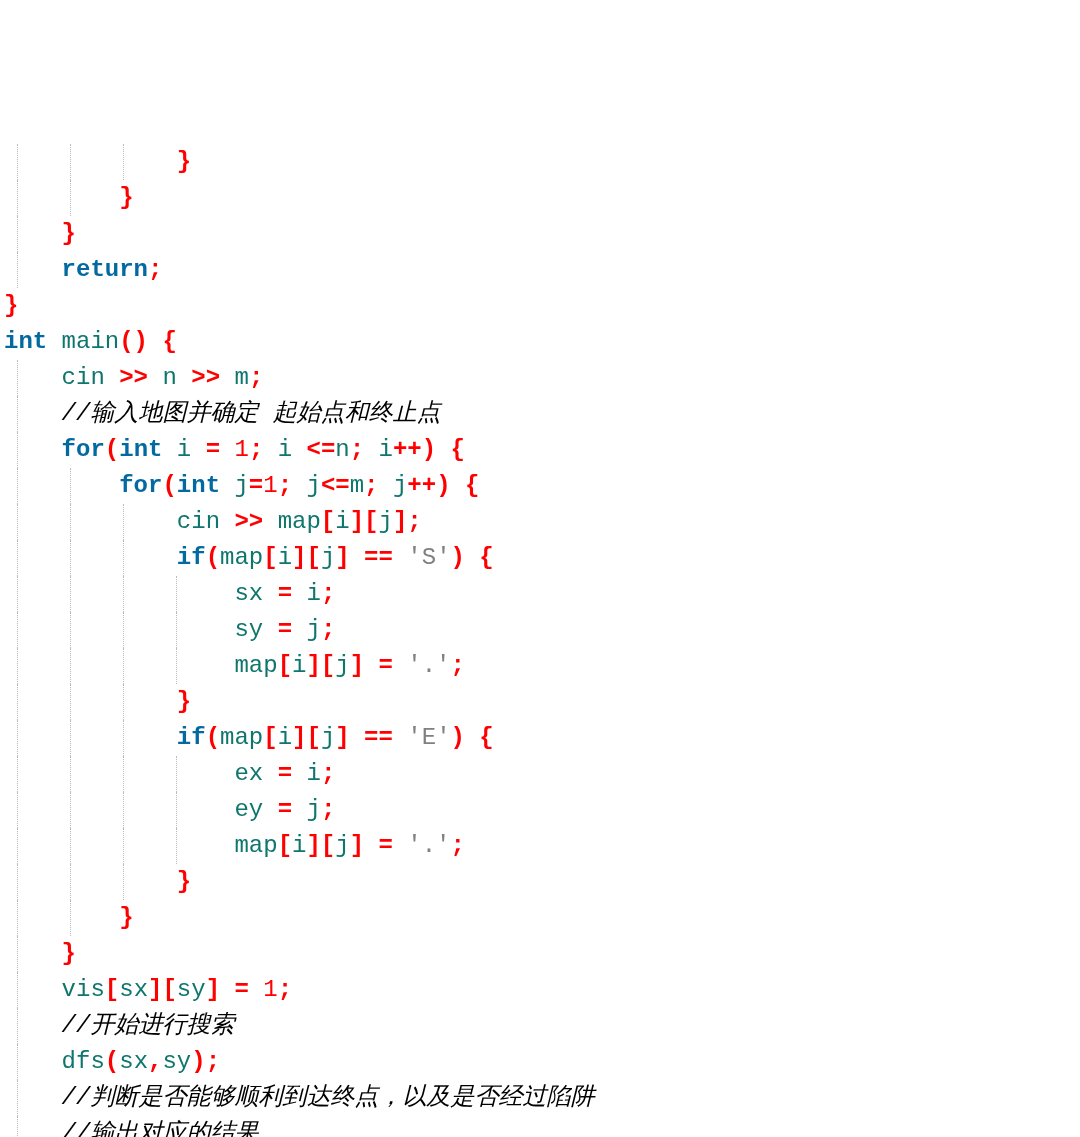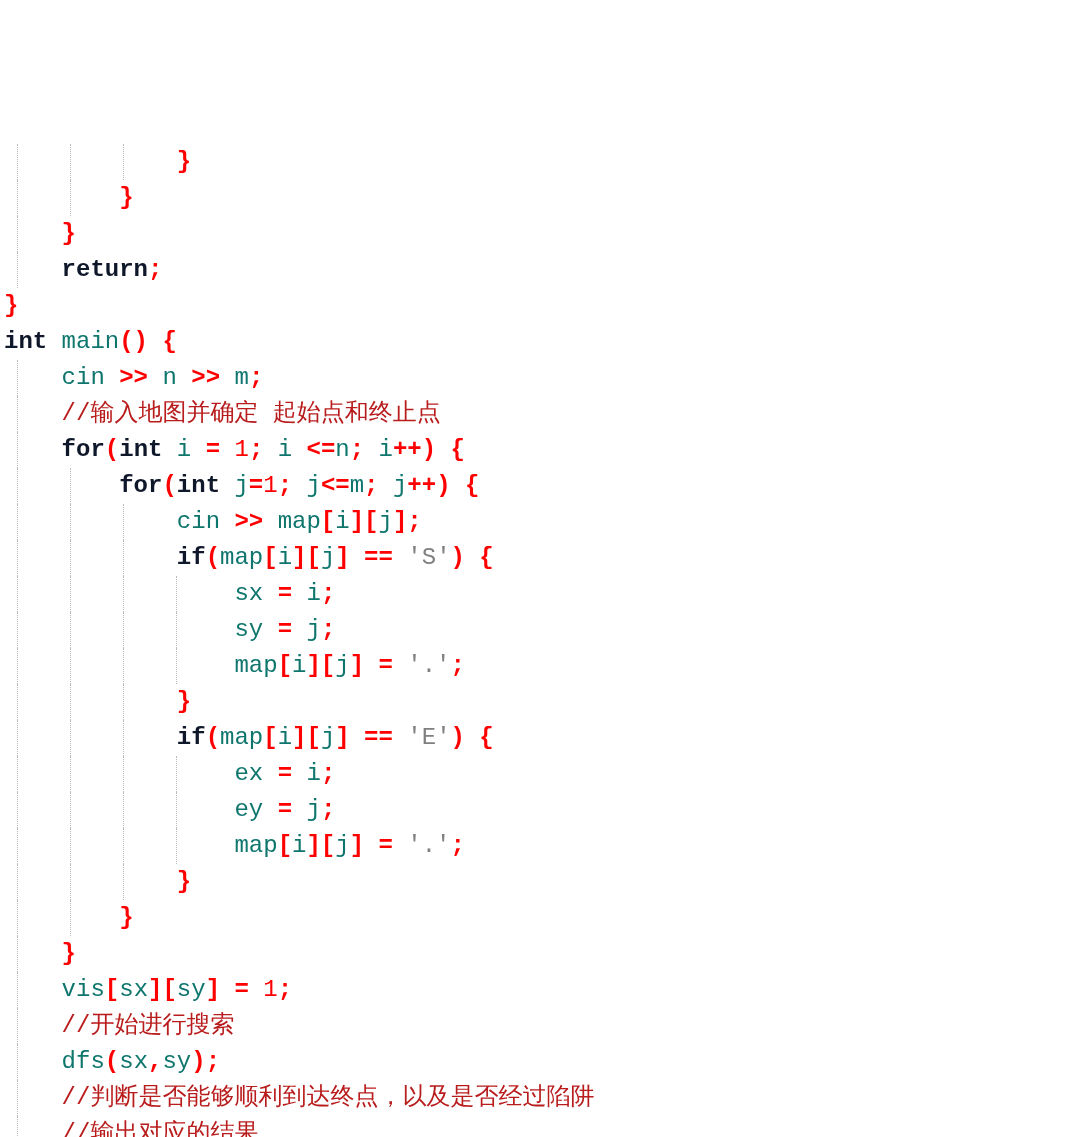--- a/index.html
+++ b/index.html
@@ -11,26 +11,26 @@
     line-height: 1.5;
     white-space: pre;
   }
   .code-container {
     padding: 0 4px;
   }
   .line {
     display: block;
     position: relative;
   }
-  .kw { color: #0f172a; font-weight: bold; }
+  .kw { color: #0369a1; font-weight: bold; }
   .op { color: #ff0000; font-weight: bold; }
   .num { color: #ff0000; }
   .id { color: #0f766e; }
   .br { color: #ff0000; font-weight: bold; }
-  .cm { color: #b91c1c; }
+  .cm { color: #000000; font-style: italic; }
   .str { color: #808080; }
 </style>
 </head>
 <body>
 
 
 
 <div class="code-container" id="code-root"><div class="line"><span style="position:absolute;left:0.55em;top:0;bottom:0;border-left:1px dotted #bbb;"></span><span style="position:absolute;left:2.75em;top:0;bottom:0;border-left:1px dotted #bbb;"></span><span style="position:absolute;left:4.95em;top:0;bottom:0;border-left:1px dotted #bbb;"></span><span>            </span><span class="br">}</span></div><div class="line"><span style="position:absolute;left:0.55em;top:0;bottom:0;border-left:1px dotted #bbb;"></span><span style="position:absolute;left:2.75em;top:0;bottom:0;border-left:1px dotted #bbb;"></span><span>        </span><span class="br">}</span></div><div class="line"><span style="position:absolute;left:0.55em;top:0;bottom:0;border-left:1px dotted #bbb;"></span><span>    </span><span class="br">}</span></div><div class="line"><span style="position:absolute;left:0.55em;top:0;bottom:0;border-left:1px dotted #bbb;"></span><span>    </span><span class="kw">return</span><span class="op">;</span></div><div class="line"><span></span><span class="br">}</span></div><div class="line"><span></span><span class="kw">int </span><span class="id">main</span><span class="br">()</span><span class="id"> </span><span class="br">{</span></div><div class="line"><span style="position:absolute;left:0.55em;top:0;bottom:0;border-left:1px dotted #bbb;"></span><span>    </span><span class="id">cin </span><span class="op">&gt;&gt;</span><span class="id"> n </span><span class="op">&gt;&gt;</span><span class="id"> m</span><span class="op">;</span></div><div class="line"><span style="position:absolute;left:0.55em;top:0;bottom:0;border-left:1px dotted #bbb;"></span><span>    </span><span class="cm">//输入地图并确定 起始点和终止点</span></div><div class="line"><span style="position:absolute;left:0.55em;top:0;bottom:0;border-left:1px dotted #bbb;"></span><span>    </span><span class="kw">for</span><span class="br">(</span><span class="kw">int </span><span class="id">i </span><span class="op">= </span><span class="num">1</span><span class="op">;</span><span class="id"> i </span><span class="op">&lt;=</span><span class="id">n</span><span class="op">;</span><span class="id"> i</span><span class="op">++</span><span class="br">)</span><span class="id"> </span><span class="br">{</span></div><div class="line"><span style="position:absolute;left:0.55em;top:0;bottom:0;border-left:1px dotted #bbb;"></span><span style="position:absolute;left:2.75em;top:0;bottom:0;border-left:1px dotted #bbb;"></span><span>        </span><span class="kw">for</span><span class="br">(</span><span class="kw">int </span><span class="id">j</span><span class="op">=</span><span class="num">1</span><span class="op">;</span><span class="id"> j</span><span class="op">&lt;=</span><span class="id">m</span><span class="op">;</span><span class="id"> j</span><span class="op">++</span><span class="br">)</span><span class="id"> </span><span class="br">{</span></div><div class="line"><span style="position:absolute;left:0.55em;top:0;bottom:0;border-left:1px dotted #bbb;"></span><span style="position:absolute;left:2.75em;top:0;bottom:0;border-left:1px dotted #bbb;"></span><span style="position:absolute;left:4.95em;top:0;bottom:0;border-left:1px dotted #bbb;"></span><span>            </span><span class="id">cin </span><span class="op">&gt;&gt;</span><span class="id"> map</span><span class="br">[</span><span class="id">i</span><span class="br">][</span><span class="id">j</span><span class="br">]</span><span class="op">;</span></div><div class="line"><span style="position:absolute;left:0.55em;top:0;bottom:0;border-left:1px dotted #bbb;"></span><span style="position:absolute;left:2.75em;top:0;bottom:0;border-left:1px dotted #bbb;"></span><span style="position:absolute;left:4.95em;top:0;bottom:0;border-left:1px dotted #bbb;"></span><span>            </span><span class="kw">if</span><span class="br">(</span><span class="id">map</span><span class="br">[</span><span class="id">i</span><span class="br">][</span><span class="id">j</span><span class="br">]</span><span class="id"> </span><span class="op">==</span><span class="id"> </span><span class="str">'S'</span><span class="br">)</span><span class="id"> </span><span class="br">{</span></div><div class="line"><span style="position:absolute;left:0.55em;top:0;bottom:0;border-left:1px dotted #bbb;"></span><span style="position:absolute;left:2.75em;top:0;bottom:0;border-left:1px dotted #bbb;"></span><span style="position:absolute;left:4.95em;top:0;bottom:0;border-left:1px dotted #bbb;"></span><span style="position:absolute;left:7.15em;top:0;bottom:0;border-left:1px dotted #bbb;"></span><span>                </span><span class="id">sx </span><span class="op">=</span><span class="id"> i</span><span class="op">;</span></div><div class="line"><span style="position:absolute;left:0.55em;top:0;bottom:0;border-left:1px dotted #bbb;"></span><span style="position:absolute;left:2.75em;top:0;bottom:0;border-left:1px dotted #bbb;"></span><span style="position:absolute;left:4.95em;top:0;bottom:0;border-left:1px dotted #bbb;"></span><span style="position:absolute;left:7.15em;top:0;bottom:0;border-left:1px dotted #bbb;"></span><span>                </span><span class="id">sy </span><span class="op">=</span><span class="id"> j</span><span class="op">;</span></div><div class="line"><span style="position:absolute;left:0.55em;top:0;bottom:0;border-left:1px dotted #bbb;"></span><span style="position:absolute;left:2.75em;top:0;bottom:0;border-left:1px dotted #bbb;"></span><span style="position:absolute;left:4.95em;top:0;bottom:0;border-left:1px dotted #bbb;"></span><span style="position:absolute;left:7.15em;top:0;bottom:0;border-left:1px dotted #bbb;"></span><span>                </span><span class="id">map</span><span class="br">[</span><span class="id">i</span><span class="br">][</span><span class="id">j</span><span class="br">]</span><span class="id"> </span><span class="op">=</span><span class="id"> </span><span class="str">'.'</span><span class="op">;</span></div><div class="line"><span style="position:absolute;left:0.55em;top:0;bottom:0;border-left:1px dotted #bbb;"></span><span style="position:absolute;left:2.75em;top:0;bottom:0;border-left:1px dotted #bbb;"></span><span style="position:absolute;left:4.95em;top:0;bottom:0;border-left:1px dotted #bbb;"></span><span>            </span><span class="br">}</span></div><div class="line"><span style="position:absolute;left:0.55em;top:0;bottom:0;border-left:1px dotted #bbb;"></span><span style="position:absolute;left:2.75em;top:0;bottom:0;border-left:1px dotted #bbb;"></span><span style="position:absolute;left:4.95em;top:0;bottom:0;border-left:1px dotted #bbb;"></span><span>            </span><span class="kw">if</span><span class="br">(</span><span class="id">map</span><span class="br">[</span><span class="id">i</span><span class="br">][</span><span class="id">j</span><span class="br">]</span><span class="id"> </span><span class="op">==</span><span class="id"> </span><span class="str">'E'</span><span class="br">)</span><span class="id"> </span><span class="br">{</span></div><div class="line"><span style="position:absolute;left:0.55em;top:0;bottom:0;border-left:1px dotted #bbb;"></span><span style="position:absolute;left:2.75em;top:0;bottom:0;border-left:1px dotted #bbb;"></span><span style="position:absolute;left:4.95em;top:0;bottom:0;border-left:1px dotted #bbb;"></span><span style="position:absolute;left:7.15em;top:0;bottom:0;border-left:1px dotted #bbb;"></span><span>                </span><span class="id">ex </span><span class="op">=</span><span class="id"> i</span><span class="op">;</span></div><div class="line"><span style="position:absolute;left:0.55em;top:0;bottom:0;border-left:1px dotted #bbb;"></span><span style="position:absolute;left:2.75em;top:0;bottom:0;border-left:1px dotted #bbb;"></span><span style="position:absolute;left:4.95em;top:0;bottom:0;border-left:1px dotted #bbb;"></span><span style="position:absolute;left:7.15em;top:0;bottom:0;border-left:1px dotted #bbb;"></span><span>                </span><span class="id">ey </span><span class="op">=</span><span class="id"> j</span><span class="op">;</span></div><div class="line"><span style="position:absolute;left:0.55em;top:0;bottom:0;border-left:1px dotted #bbb;"></span><span style="position:absolute;left:2.75em;top:0;bottom:0;border-left:1px dotted #bbb;"></span><span style="position:absolute;left:4.95em;top:0;bottom:0;border-left:1px dotted #bbb;"></span><span style="position:absolute;left:7.15em;top:0;bottom:0;border-left:1px dotted #bbb;"></span><span>                </span><span class="id">map</span><span class="br">[</span><span class="id">i</span><span class="br">][</span><span class="id">j</span><span class="br">]</span><span class="id"> </span><span class="op">=</span><span class="id"> </span><span class="str">'.'</span><span class="op">;</span></div><div class="line"><span style="position:absolute;left:0.55em;top:0;bottom:0;border-left:1px dotted #bbb;"></span><span style="position:absolute;left:2.75em;top:0;bottom:0;border-left:1px dotted #bbb;"></span><span style="position:absolute;left:4.95em;top:0;bottom:0;border-left:1px dotted #bbb;"></span><span>            </span><span class="br">}</span></div><div class="line"><span style="position:absolute;left:0.55em;top:0;bottom:0;border-left:1px dotted #bbb;"></span><span style="position:absolute;left:2.75em;top:0;bottom:0;border-left:1px dotted #bbb;"></span><span>        </span><span class="br">}</span></div><div class="line"><span style="position:absolute;left:0.55em;top:0;bottom:0;border-left:1px dotted #bbb;"></span><span>    </span><span class="br">}</span></div><div class="line"><span style="position:absolute;left:0.55em;top:0;bottom:0;border-left:1px dotted #bbb;"></span><span>    </span><span class="id">vis</span><span class="br">[</span><span class="id">sx</span><span class="br">][</span><span class="id">sy</span><span class="br">]</span><span class="id"> </span><span class="op">=</span><span class="id"> </span><span class="num">1</span><span class="op">;</span></div><div class="line"><span style="position:absolute;left:0.55em;top:0;bottom:0;border-left:1px dotted #bbb;"></span><span>    </span><span class="cm">//开始进行搜索</span></div><div class="line"><span style="position:absolute;left:0.55em;top:0;bottom:0;border-left:1px dotted #bbb;"></span><span>    </span><span class="id">dfs</span><span class="br">(</span><span class="id">sx</span><span class="op">,</span><span class="id">sy</span><span class="br">)</span><span class="op">;</span></div><div class="line"><span style="position:absolute;left:0.55em;top:0;bottom:0;border-left:1px dotted #bbb;"></span><span>    </span><span class="cm">//判断是否能够顺利到达终点，以及是否经过陷阱</span></div><div class="line"><span style="position:absolute;left:0.55em;top:0;bottom:0;border-left:1px dotted #bbb;"></span><span>    </span><span class="cm">//输出对应的结果</span></div></div>
 
 

